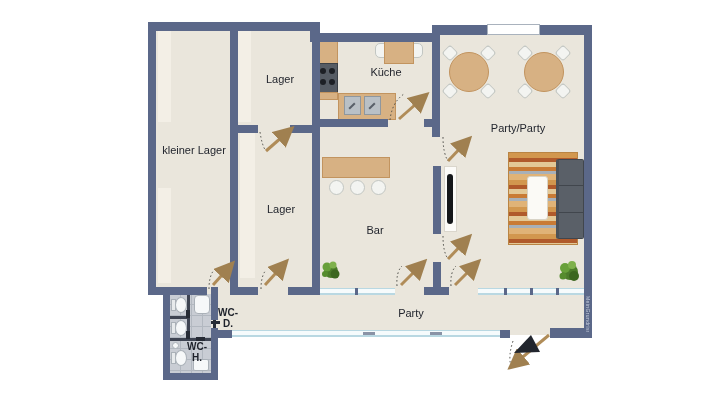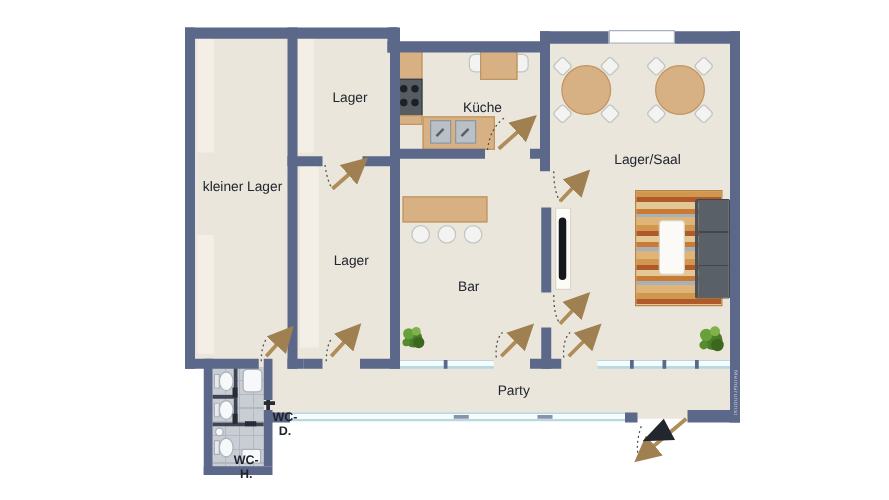--- a/index.html
+++ b/index.html
@@ -6,21 +6,21 @@
   #canvas{position:relative;width:711px;height:400px;background:#fff;overflow:hidden;
           font-family:"Liberation Sans",sans-serif;}
   .abs{position:absolute;box-sizing:border-box;}
   .w{background:var(--wall);}
   .floor{background:var(--floor);}
   .shade{background:#f3efe6;}
   .g{background:linear-gradient(to bottom,#b9d8e2 0,#b9d8e2 1px,#f6fbfc 1px,#f6fbfc 5px,#b9d8e2 5px,#b9d8e2 7px);}
   .gtick{background:var(--wall);}
   .lbl{position:absolute;transform:translate(-50%,-50%);font-size:11px;line-height:1.1;
        color:#23262e;white-space:nowrap;}
-  .lbl.sm{font-size:10px;font-weight:600;text-align:center;color:#1d212a;margin-top:22px;}
+  .lbl.sm{font-size:10px;font-weight:600;text-align:center;color:#1d212a;}
   .wood{background:var(--wood);border:1px solid var(--wood_border);}
   .chair{background:#f3f4f1;border:1px solid #c2c6c2;border-radius:3px;transform:rotate(45deg);}
   .stool{background:#f3f4f1;border:1px solid #c2c6c2;border-radius:50%;}
   .rtable{background:var(--wood);border:1px solid var(--wood_border);border-radius:50%;}
   .tile{background:var(--tile);
         background-image:repeating-linear-gradient(to right,transparent 0 10px,#b2b8c0 10px 11px),
                          repeating-linear-gradient(to bottom,transparent 0 10px,#b2b8c0 10px 11px);}
   .fix{background:#f6f8f9;border:1px solid #aab1b8;}
   .tank{position:absolute;left:0;top:2px;width:5px;height:12px;background:#e7eaec;border:1px solid #aab1b8;box-sizing:border-box;}
   .bowl{position:absolute;left:4px;top:0;width:12px;height:16px;background:#f6f8f9;border:1px solid #aab1b8;border-radius:50%;box-sizing:border-box;}
@@ -209,23 +209,23 @@
       <circle cx="565" cy="268" r="5" fill="#68a03a"></circle>
       <circle cx="574" cy="276" r="5" fill="#3c671f"></circle>
       <circle cx="572" cy="265" r="4" fill="#7fb14c"></circle>
       <circle cx="563" cy="276" r="3.5" fill="#568c2e"></circle>
     </g>
   </svg>
 
   <div class="lbl" style="left:194px;top:150px;">kleiner Lager</div>
   <div class="lbl" style="left:280px;top:79px;">Lager</div>
   <div class="lbl" style="left:281px;top:209px;">Lager</div>
-  <div class="lbl" style="left:386px;top:87px;">Küche</div>
+  <div class="lbl" style="left:386px;top:72px;">Küche</div>
   <div class="lbl" style="left:375px;top:230px;">Bar</div>
-  <div class="lbl" style="left:518px;top:128px;">Lager/Saal</div>
+  <div class="lbl" style="left:518px;top:128px;">Party/Party</div>
   <div class="lbl" style="left:411px;top:313px;">Party</div>
   <div class="lbl sm" style="left:228px;top:318px;">
     <span>WC-</span><br>
     <span>D.</span>
   </div>
   <div class="lbl sm" style="left:197px;top:352px;">
     <span>WC-</span><br>
     <span>H.</span>
   </div>
 

